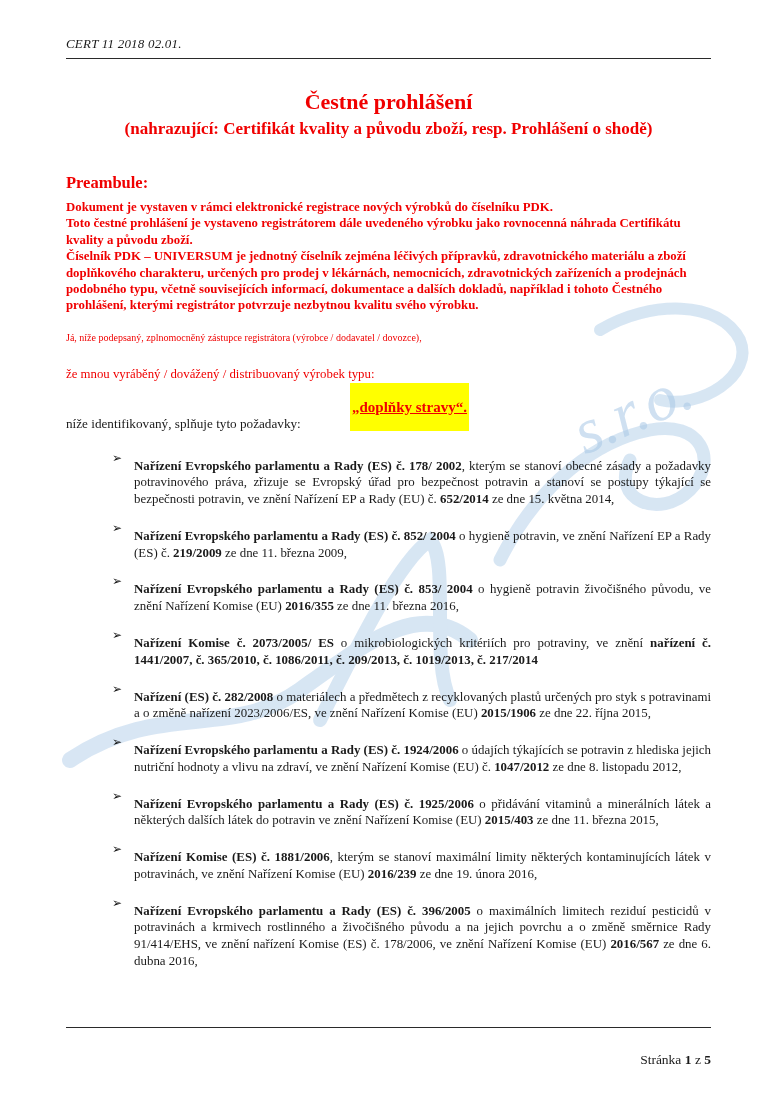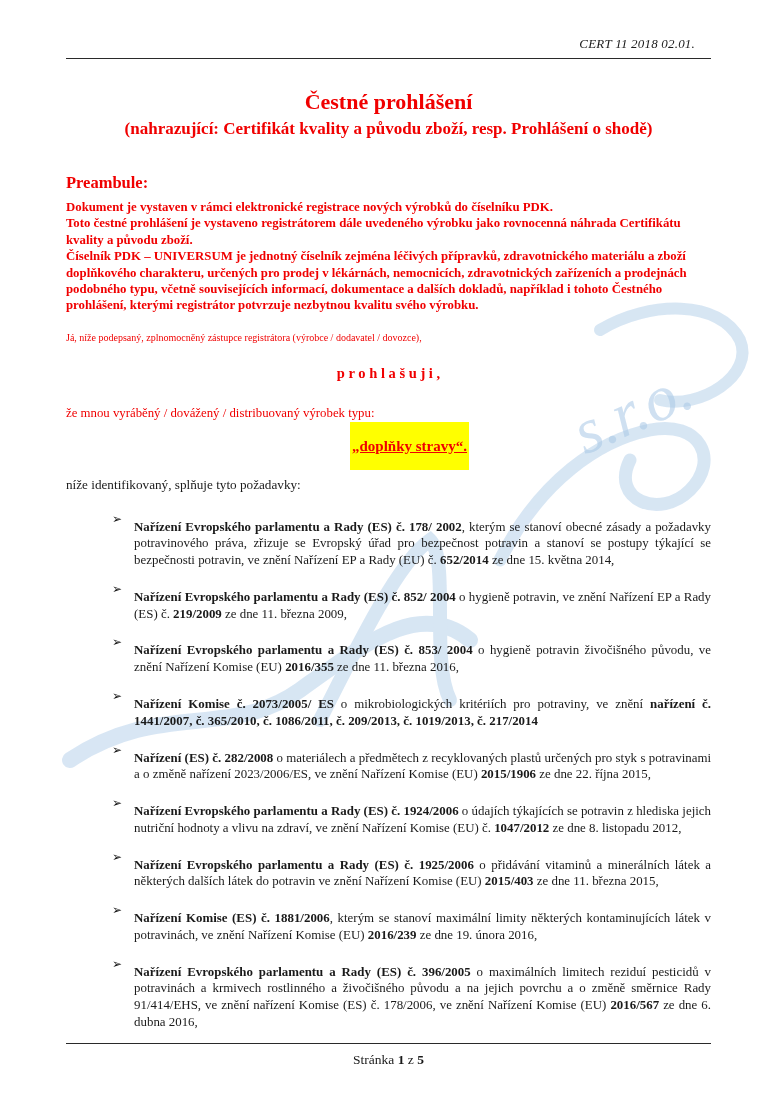--- a/index.html
+++ b/index.html
@@ -12,44 +12,44 @@
   body{
     width:777px;height:1100px;
     background:#ffffff;
     font-family:"Liberation Serif", serif;
     color:var(--ink);
     position:relative;
     overflow:hidden;
   }
   .watermark{position:absolute;inset:0;z-index:0;pointer-events:none;}
   .content{position:relative;z-index:1;padding:36px 66px 0 66px;}
-  .doc-ref{text-align:right;font-style:italic;font-size:13px;padding-right:16px;letter-spacing:.2px;}
+  .doc-ref{text-align:left;font-style:italic;font-size:13px;padding-right:16px;letter-spacing:.2px;}
   .header-rule{border-bottom:1.5px solid #2a2a2a;margin-top:6px;}
   .title{color:var(--red);text-align:center;font-size:22px;font-weight:bold;margin:30px 0 4px 0;}
   .subtitle{color:var(--red);text-align:center;font-size:17px;font-weight:bold;}
   .preamble-heading{color:var(--red);font-size:16.5px;font-weight:bold;margin:34px 0 6px 0;}
   .preamble{color:var(--red);font-weight:bold;font-size:12.8px;line-height:1.28;margin:0;text-align:left;}
   .intro{color:var(--red);font-size:10px;text-align:left;margin-top:18px;}
   .verb{color:var(--red);font-size:14.5px;font-weight:bold;text-align:center;margin-top:22px;}
   .product-line{color:var(--red);font-size:12.8px;margin-top:24px;}
   .product-type{text-align:center;margin-top:16px;}
   .product-type .hl{
     background:var(--yellow);color:var(--red);font-weight:bold;
     font-size:15px;text-decoration:underline;padding:16px 2px;margin-left:42px;
   }
-  .compliance{font-size:13.2px;margin-top:22px;}
+  .compliance{font-size:13.2px;}
   ul.requirements{list-style:none;margin:18px 0 0 0;padding:0 0 0 46px;}
   li.req{display:flex;gap:12px;margin-bottom:12px;font-size:12.9px;line-height:1.3;}
   li.req .marker{flex:0 0 auto;font-size:12px;padding-top:1px;color:#111;}
   li.req .li-body{flex:1;text-align:justify;margin-top:8px;}
   b{font-weight:bold;}
   .footer{
     position:absolute;left:66px;right:66px;bottom:32px;z-index:1;
-    border-top:1.5px solid #2a2a2a;text-align:center;
-    padding-top:8px;font-size:13.5px;
+    border-top:1.5px solid #2a2a2a;text-align:right;
+    padding-top:24px;font-size:13.5px;
   }
 </style>
 </head>
 <body>
 
 <svg class="watermark" viewBox="0 0 777 1100" xmlns="http://www.w3.org/2000/svg">
   <g stroke="#a8c8e6" fill="none" opacity="0.45" stroke-linecap="round">
     <path d="M 70 760 C 160 700 230 740 300 690 S 420 600 470 640" stroke-width="16"></path>
     <path d="M 320 720 C 360 640 400 560 430 540 C 450 560 430 660 450 700" stroke-width="14"></path>
     <path d="M 500 560 C 540 480 600 440 650 430 C 700 420 720 460 690 490 C 660 520 610 500 630 460" stroke-width="13"></path>
@@ -67,21 +67,20 @@
 
   <div class="title">Čestné prohlášení</div>
   <div class="subtitle">(nahrazující: Certifikát kvality a původu zboží, resp. Prohlášení o shodě)</div>
 
   <div class="preamble-heading">Preambule:</div>
   <p class="preamble">Dokument je vystaven v rámci elektronické registrace nových výrobků do číselníku PDK.</p>
   <p class="preamble">Toto čestné prohlášení je vystaveno registrátorem dále uvedeného výrobku jako rovnocenná náhrada Certifikátu kvality a původu zboží.</p>
   <p class="preamble">Číselník PDK – UNIVERSUM je jednotný číselník zejména léčivých přípravků, zdravotnického materiálu a zboží doplňkového charakteru, určených pro prodej v lékárnách, nemocnicích, zdravotnických zařízeních a prodejnách podobného typu, včetně souvisejících informací, dokumentace a dalších dokladů, například i tohoto Čestného prohlášení, kterými registrátor potvrzuje nezbytnou kvalitu svého výrobku.</p>
 
   <div class="intro">Já, níže podepsaný, zplnomocněný zástupce registrátora (výrobce / dodavatel / dovozce),</div>
-  <div class="verb">p r o h l a š u j i ,</div>
   <div class="product-line">že mnou vyráběný / dovážený  / distribuovaný výrobek typu:</div>
   <div class="product-type">
     <span class="hl">„doplňky stravy“.</span>
   </div>
   <div class="compliance">níže identifikovaný, splňuje tyto požadavky:</div>
 
   <ul class="requirements">
       <li class="req">
         <span class="marker">➢</span>
         <span class="li-body"><b>Nařízení Evropského parlamentu a Rady (ES) č. 178/ 2002</b><span>, kterým se stanoví obecné zásady a požadavky potravinového práva, zřizuje se Evropský úřad pro bezpečnost potravin a stanoví se postupy týkající se bezpečnosti potravin, ve znění Nařízení EP a Rady (EU) č. </span><b>652/2014</b><span> ze dne 15. května 2014,</span></span>

